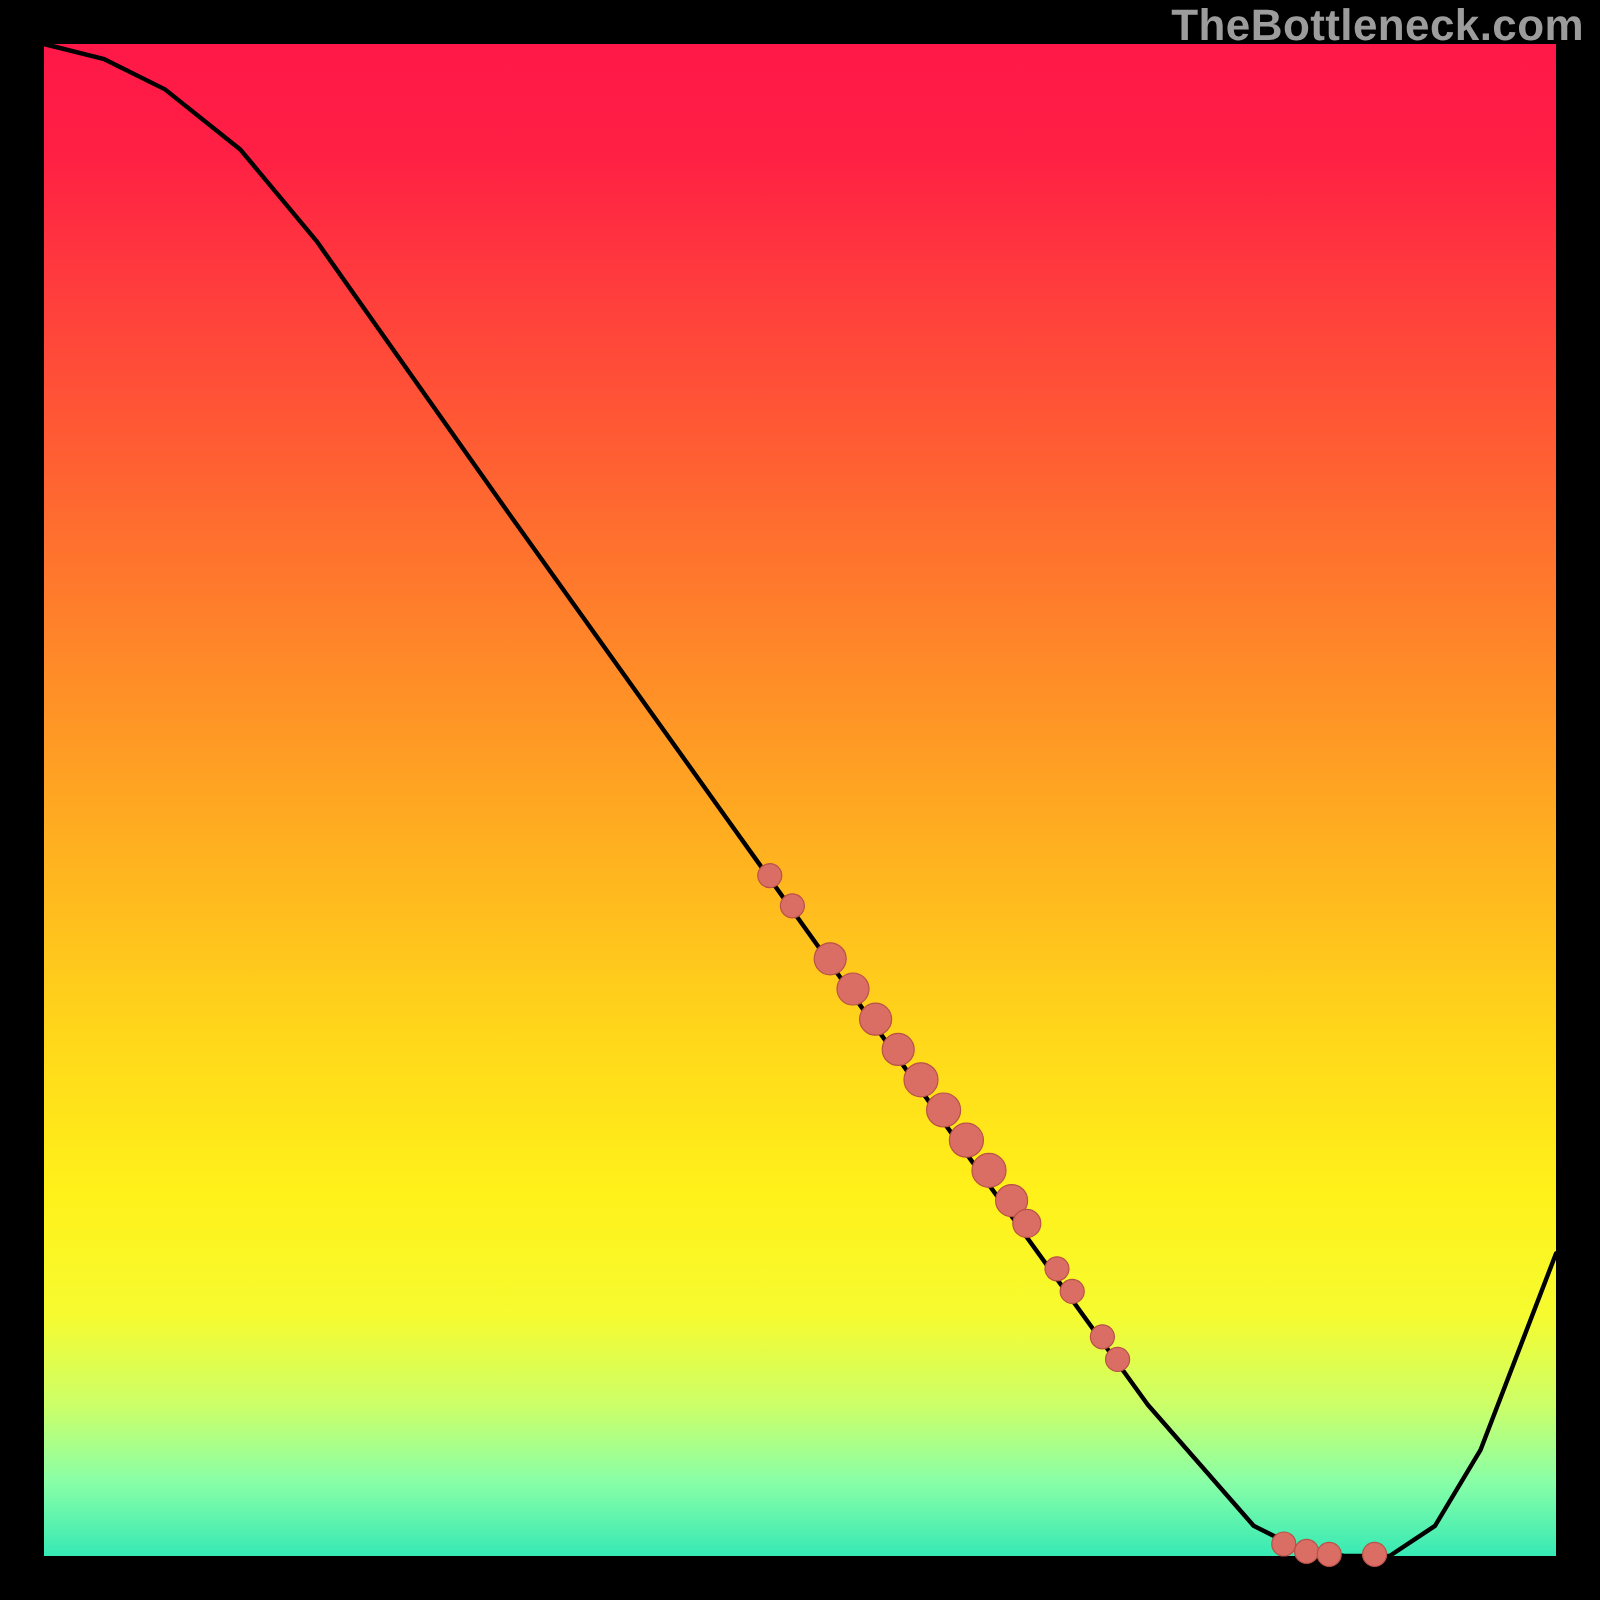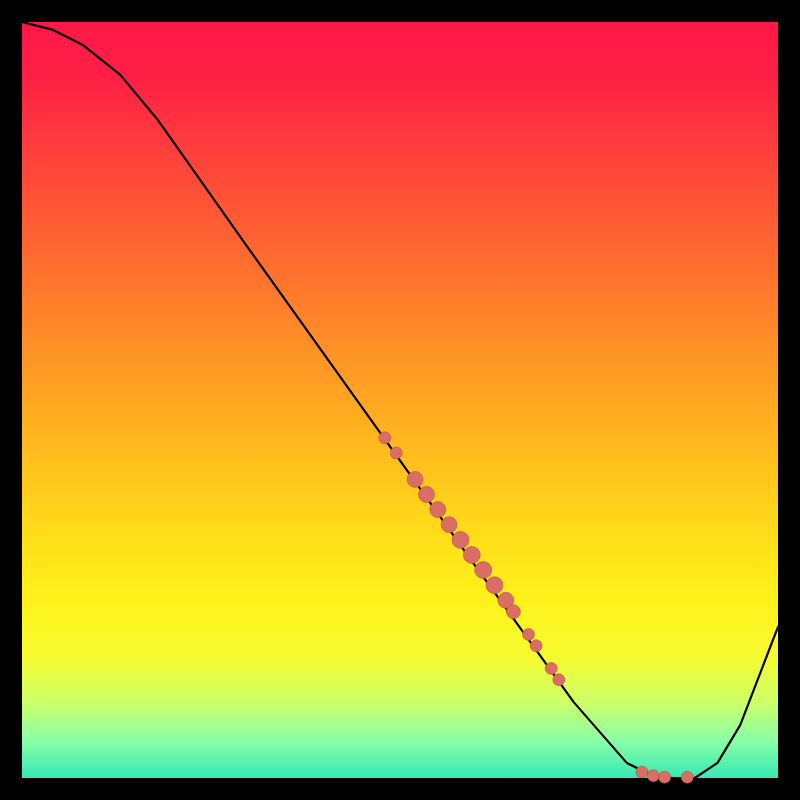--- a/index.html
+++ b/index.html
@@ -88,13 +88,14 @@
         <circle class="marker" cx="506.5" cy="612.4" r="6"></circle>
         <circle class="marker" cx="514.1" cy="623.7" r="6"></circle>
         <circle class="marker" cx="529.2" cy="646.4" r="6"></circle>
         <circle class="marker" cx="536.8" cy="657.7" r="6"></circle>
         <circle class="marker" cx="619.9" cy="750.0" r="6"></circle>
         <circle class="marker" cx="631.3" cy="753.7" r="6"></circle>
         <circle class="marker" cx="642.6" cy="755.2" r="6"></circle>
         <circle class="marker" cx="665.3" cy="755.2" r="6"></circle>
       </g>
   </svg>
+  <div class="watermark">TheBottleneck.com</div>
 </div>
 
 </body></html>

